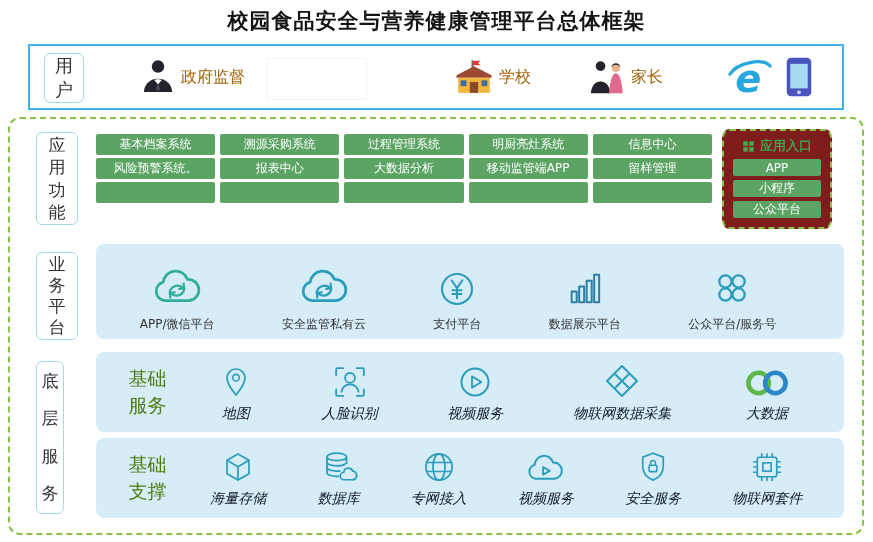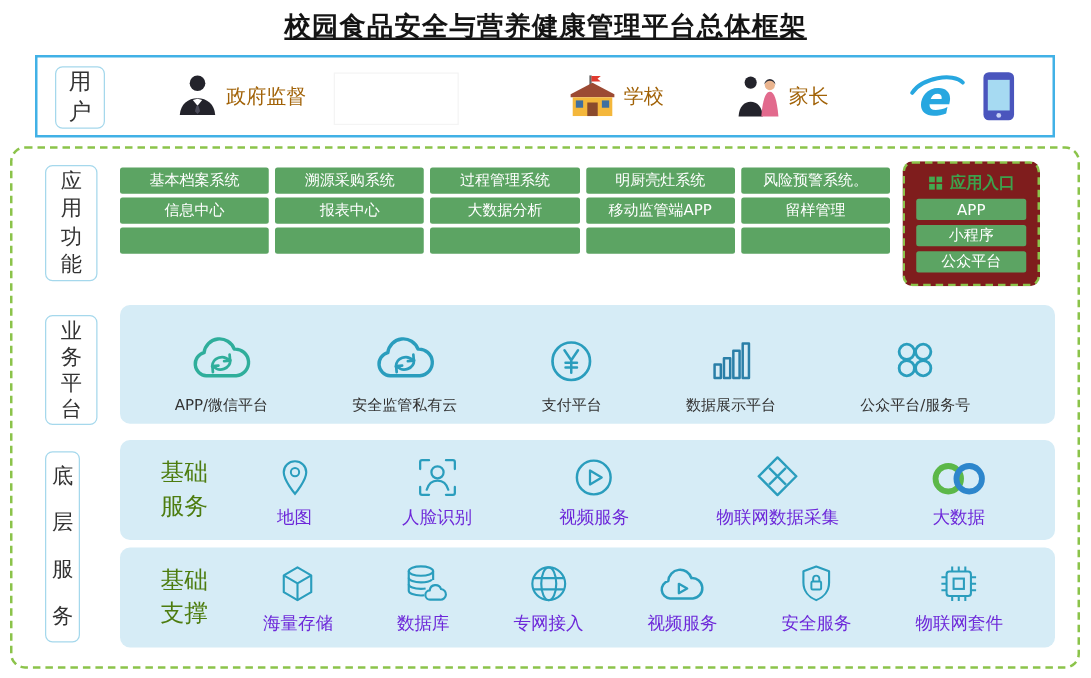--- a/index.html
+++ b/index.html
@@ -1,18 +1,18 @@
 <!DOCTYPE html>
 <html lang="zh"><head>
 <meta charset="utf-8">
 <style>
   * { margin:0; padding:0; box-sizing:border-box; }
   body { font-family:"DejaVu Sans","Liberation Sans",sans-serif; background:#fff; }
   .page { position:relative; width:873px; height:542px; background:#fff; overflow:hidden; }
-  .title { position:absolute; top:7px; left:0; width:100%; text-align:center; font-size:21px; font-weight:bold; color:#141414; letter-spacing:1px;text-decoration:underline; }
+  .title { position:absolute; top:7px; left:0; width:100%; text-align:center; font-size:21px; font-weight:bold; color:#141414; letter-spacing:1px; }
 
   .users-row { position:absolute; left:28px; top:44px; width:816px; height:66px; border:2px solid #41b1e6; background:#fff; }
   .side-label { position:absolute; border:1px solid #a5d8ec; border-radius:6px; background:#fff; color:#333; display:flex; align-items:center; justify-content:center; }
   .side-label span { width:1.1em; word-break:break-all; text-align:center; display:block; }
   .user-item { position:absolute; top:50%; transform:translateY(-50%); display:flex; align-items:center; gap:3px; font-size:16px; color:#a16207; }
   .blank-box { position:absolute; left:238px; top:13px; width:98px; height:40px; background:#fff; box-shadow:0 0 0 1px #f4f4f4; }
 
   .dashed-main { position:absolute; left:8px; top:117px; width:856px; height:418px; border:2px dashed #8bc34a; border-radius:12px; }
 
   .func-grid { position:absolute; left:96px; top:134px; width:616px; display:grid; grid-template-columns:repeat(5,1fr); gap:3px 5px; }
@@ -22,21 +22,21 @@
   .entry-title { display:flex; align-items:center; justify-content:center; gap:5px; color:#3da14c; font-size:13px; font-weight:bold; margin-top:6px; }
   .entry-btn { width:88px; height:17px; margin:4px auto 0; background:#5ca463; color:#fff; font-size:12px; display:flex; align-items:center; justify-content:center; border-radius:2px; }
 
   .panel { position:absolute; background:#d6ecf6; border-radius:8px; }
   .biz-panel { left:96px; top:244px; width:748px; height:95px; display:flex; align-items:center; justify-content:space-around; padding:0 34px 0 10px; }
   .biz-item { display:flex; flex-direction:column; align-items:center; justify-content:flex-end; gap:7px; font-size:12px; color:#333; height:82px; }
 
   .svc-panel { left:96px; width:748px; height:80px; display:flex; align-items:center; }
   .svc-title { width:2.25em; margin-left:30px; font-size:19px; color:#4d7c0f; line-height:1.4; word-break:break-all; text-align:center; flex-shrink:0; }
   .svc-items { flex:1; display:flex; align-items:flex-end; justify-content:space-around; padding:0 16px; }
-  .svc-item { display:flex; flex-direction:column; align-items:center; gap:5px; font-size:14px; color:#6d28d9; }
+  .svc-item { display:flex; flex-direction:column; align-items:center; gap:5px; font-size:14px; color:#0f172a;font-style:italic; }
 
   .icon { display:inline-flex; align-items:center; justify-content:center; line-height:0; }
 </style>
 </head>
 <body>
 
 <div class="page">
 
   <div class="title">校园食品安全与营养健康管理平台总体框架</div>
 
@@ -111,22 +111,22 @@
 
   <div class="side-label" style="left:36px;top:132px;width:42px;height:93px;font-size:17px;">
     <span style="line-height:1.3;">应用功能</span>
   </div>
 
   <div class="func-grid">
     <div class="func-btn">基本档案系统</div>
     <div class="func-btn">溯源采购系统</div>
     <div class="func-btn">过程管理系统</div>
     <div class="func-btn">明厨亮灶系统</div>
+    <div class="func-btn">信息中心</div>
     <div class="func-btn">风险预警系统。</div>
-    <div class="func-btn">信息中心</div>
     <div class="func-btn">报表中心</div>
     <div class="func-btn">大数据分析</div>
     <div class="func-btn">移动监管端APP</div>
     <div class="func-btn">留样管理</div>
     <div class="func-btn"></div>
     <div class="func-btn"></div>
     <div class="func-btn"></div>
     <div class="func-btn"></div>
     <div class="func-btn"></div>
   </div>

